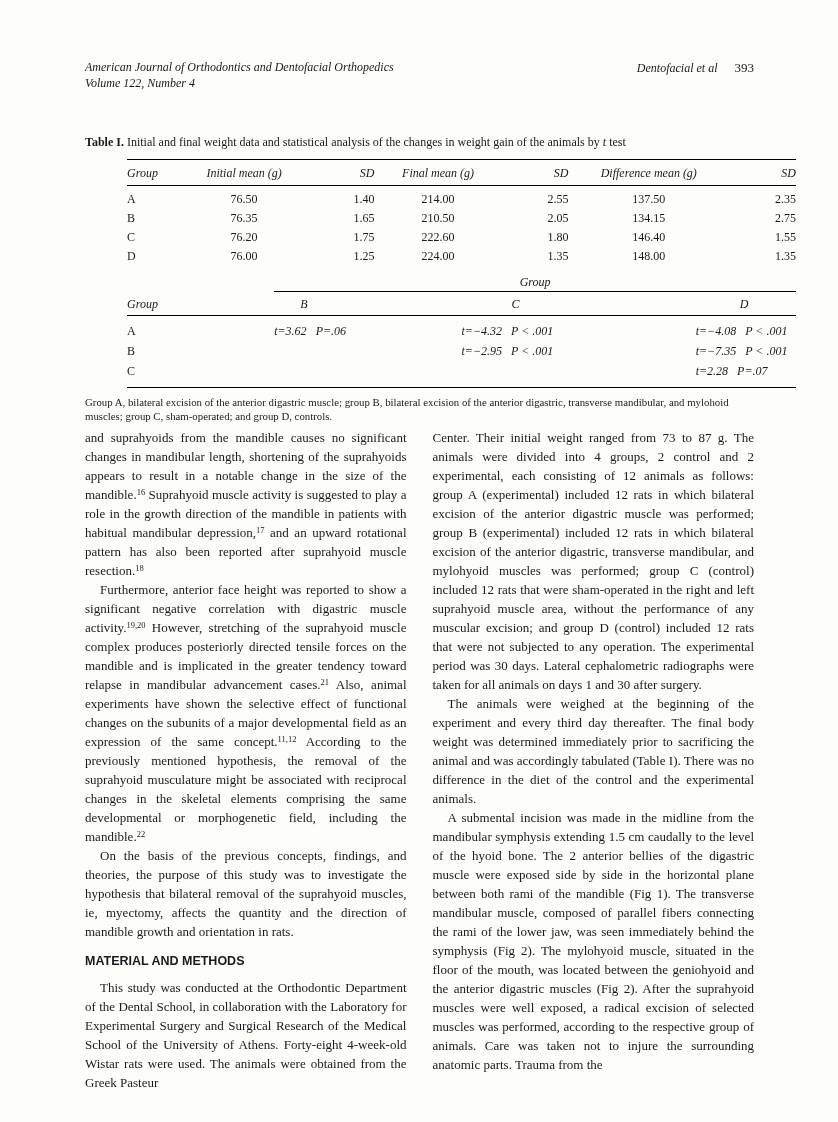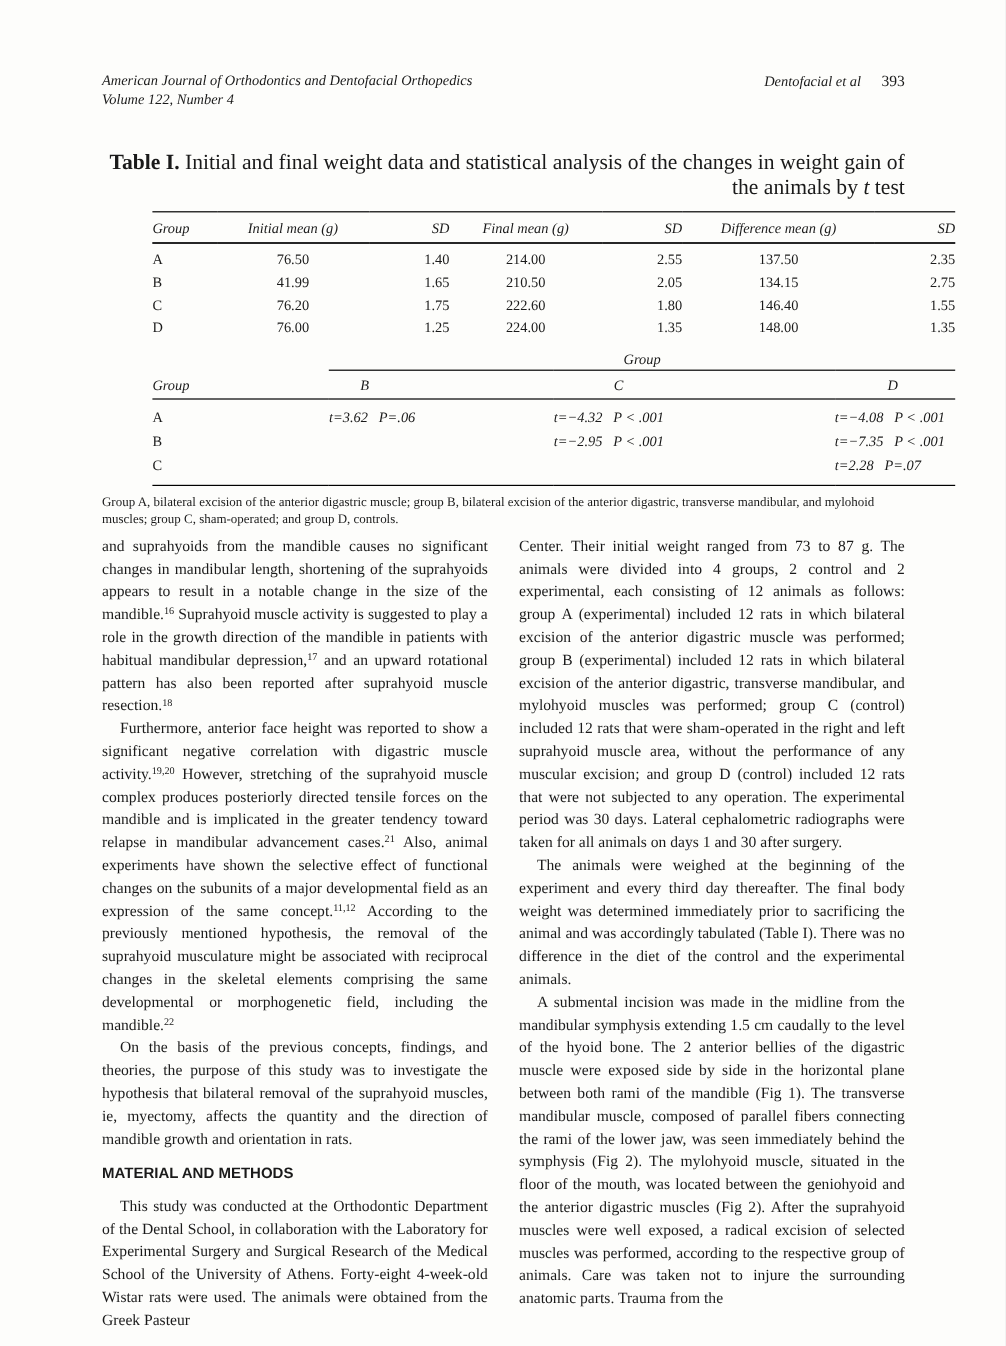--- a/index.html
+++ b/index.html
@@ -11,21 +11,21 @@
   }
 
   
   .running-head { display:flex; justify-content:space-between; align-items:flex-start;
     font-size:12px; line-height:15.5px; }
   .rh-left { font-style:italic; }
   .rh-authors { font-style:italic; }
   .rh-page { font-weight:400; margin-left:14px; font-size:13px; font-style:normal; }
 
   
-  .table-caption { margin-top:34px; font-size:18px;text-align:right; }
+  .table-caption { margin-top:44px; font-size:12px; }
   .cap-label { font-weight:700; }
   .cap-ital { font-style:italic; }
 
   
   .tbl { width:100%; border-collapse:collapse; table-layout:fixed;
     font-size:12px; line-height:14px;margin-left:42px; }
   .part1 { margin-top:9px; border-top:1.6px solid #000; }
   .part1 th { font-style:italic; font-weight:400; padding:6px 0 5px; border-bottom:1px solid #000; }
   .part1 td { padding:2.5px 0; }
   .part1 tbody tr:first-child td { padding-top:6px; }
@@ -101,21 +101,21 @@
             <td class="a-left">A</td>
             <td class="a-center">76.50</td>
             <td class="a-right">1.40</td>
             <td class="a-center">214.00</td>
             <td class="a-right">2.55</td>
             <td class="a-center">137.50</td>
             <td class="a-right">2.35</td>
           </tr>
           <tr>
             <td class="a-left">B</td>
-            <td class="a-center">41.99</td>
+            <td class="a-center">76.35</td>
             <td class="a-right">1.65</td>
             <td class="a-center">210.50</td>
             <td class="a-right">2.05</td>
             <td class="a-center">134.15</td>
             <td class="a-right">2.75</td>
           </tr>
           <tr>
             <td class="a-left">C</td>
             <td class="a-center">76.20</td>
             <td class="a-right">1.75</td>

